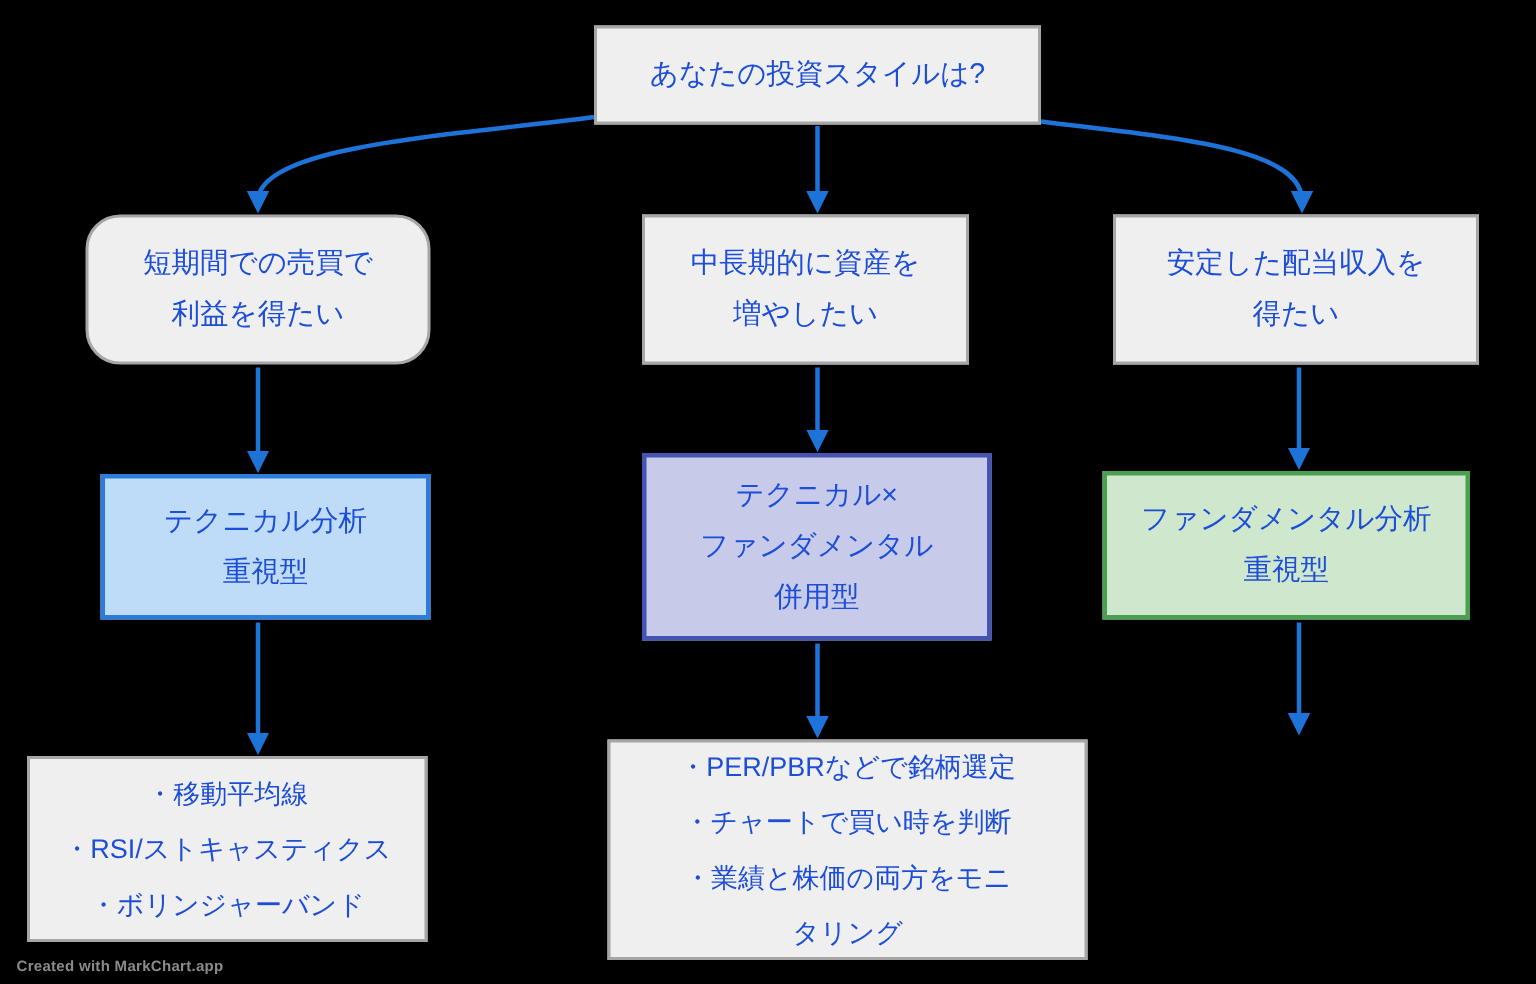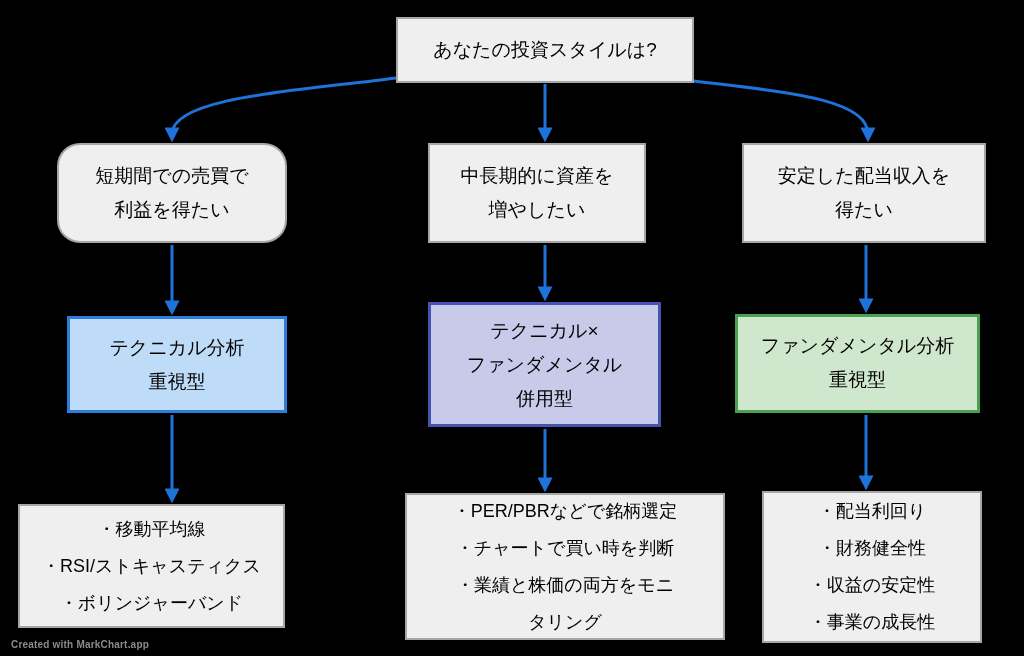--- a/index.html
+++ b/index.html
@@ -6,21 +6,21 @@
   body{
     width:1024px;height:656px;position:relative;overflow:hidden;
     background:#000000;
     font-family:"Liberation Sans","DejaVu Sans",sans-serif;
   }
   .stage{position:absolute;inset:0;}
   svg.arrows{position:absolute;left:0;top:0;z-index:1;}
   .node{
     position:absolute;z-index:2;box-sizing:border-box;
     display:flex;flex-direction:column;align-items:center;justify-content:center;
-    text-align:center;color:#000000;
+    text-align:center;color:#1d4ed8;
     font-size:19px;line-height:34px;font-weight:400;
   }
   .node--plain{background:#efefef;border:2px solid #a6a6a6;}
   .node--blue{background:#bedcf7;border:3px solid #2e7cd9;}
   .node--purple{background:#c7cbe9;border:3px solid #4553b2;}
   .node--green{background:#cfe7cc;border:3px solid #4ba04f;}
   .node--list{font-size:18px;line-height:37px;}
   .line{white-space:nowrap;}
   .watermark{
     position:absolute;left:11px;top:639px;z-index:3;
@@ -74,39 +74,33 @@
     <div class="line">テクニカル分析</div>
     <div class="line">重視型</div>
   </div>
 
   <div class="node node--purple" style="left:428px;top:302px;width:233px;height:125px;">
     <div class="line">テクニカル×</div>
     <div class="line">ファンダメンタル</div>
     <div class="line">併用型</div>
   </div>
 
-  <div class="node node--green" style="left:735px;top:314px;width:245px;height:99px;font-family:Liberation Mono, monospace;">
+  <div class="node node--green" style="left:735px;top:314px;width:245px;height:99px;">
     <div class="line">ファンダメンタル分析</div>
     <div class="line">重視型</div>
   </div>
 
   <div class="node node--plain node--list" style="left:18px;top:504px;width:267px;height:124px;">
     <div class="line">・移動平均線</div>
     <div class="line">・RSI/ストキャスティクス</div>
     <div class="line">・ボリンジャーバンド</div>
   </div>
 
   <div class="node node--plain node--list" style="left:385px;top:493px;width:320px;height:147px;margin-left:20px;">
     <div class="line">・PER/PBRなどで銘柄選定</div>
     <div class="line">・チャートで買い時を判断</div>
     <div class="line">・業績と株価の両方をモニ</div>
     <div class="line">タリング</div>
   </div>
 
-  <div class="node node--plain node--list" style="left:762px;top:491px;width:220px;height:152px;">
-    <div class="line">・配当利回り</div>
-    <div class="line">・財務健全性</div>
-    <div class="line">・収益の安定性</div>
-    <div class="line">・事業の成長性</div>
-  </div>
 
   <div class="watermark">Created with MarkChart.app</div>
 </div>
 
 </body></html>

